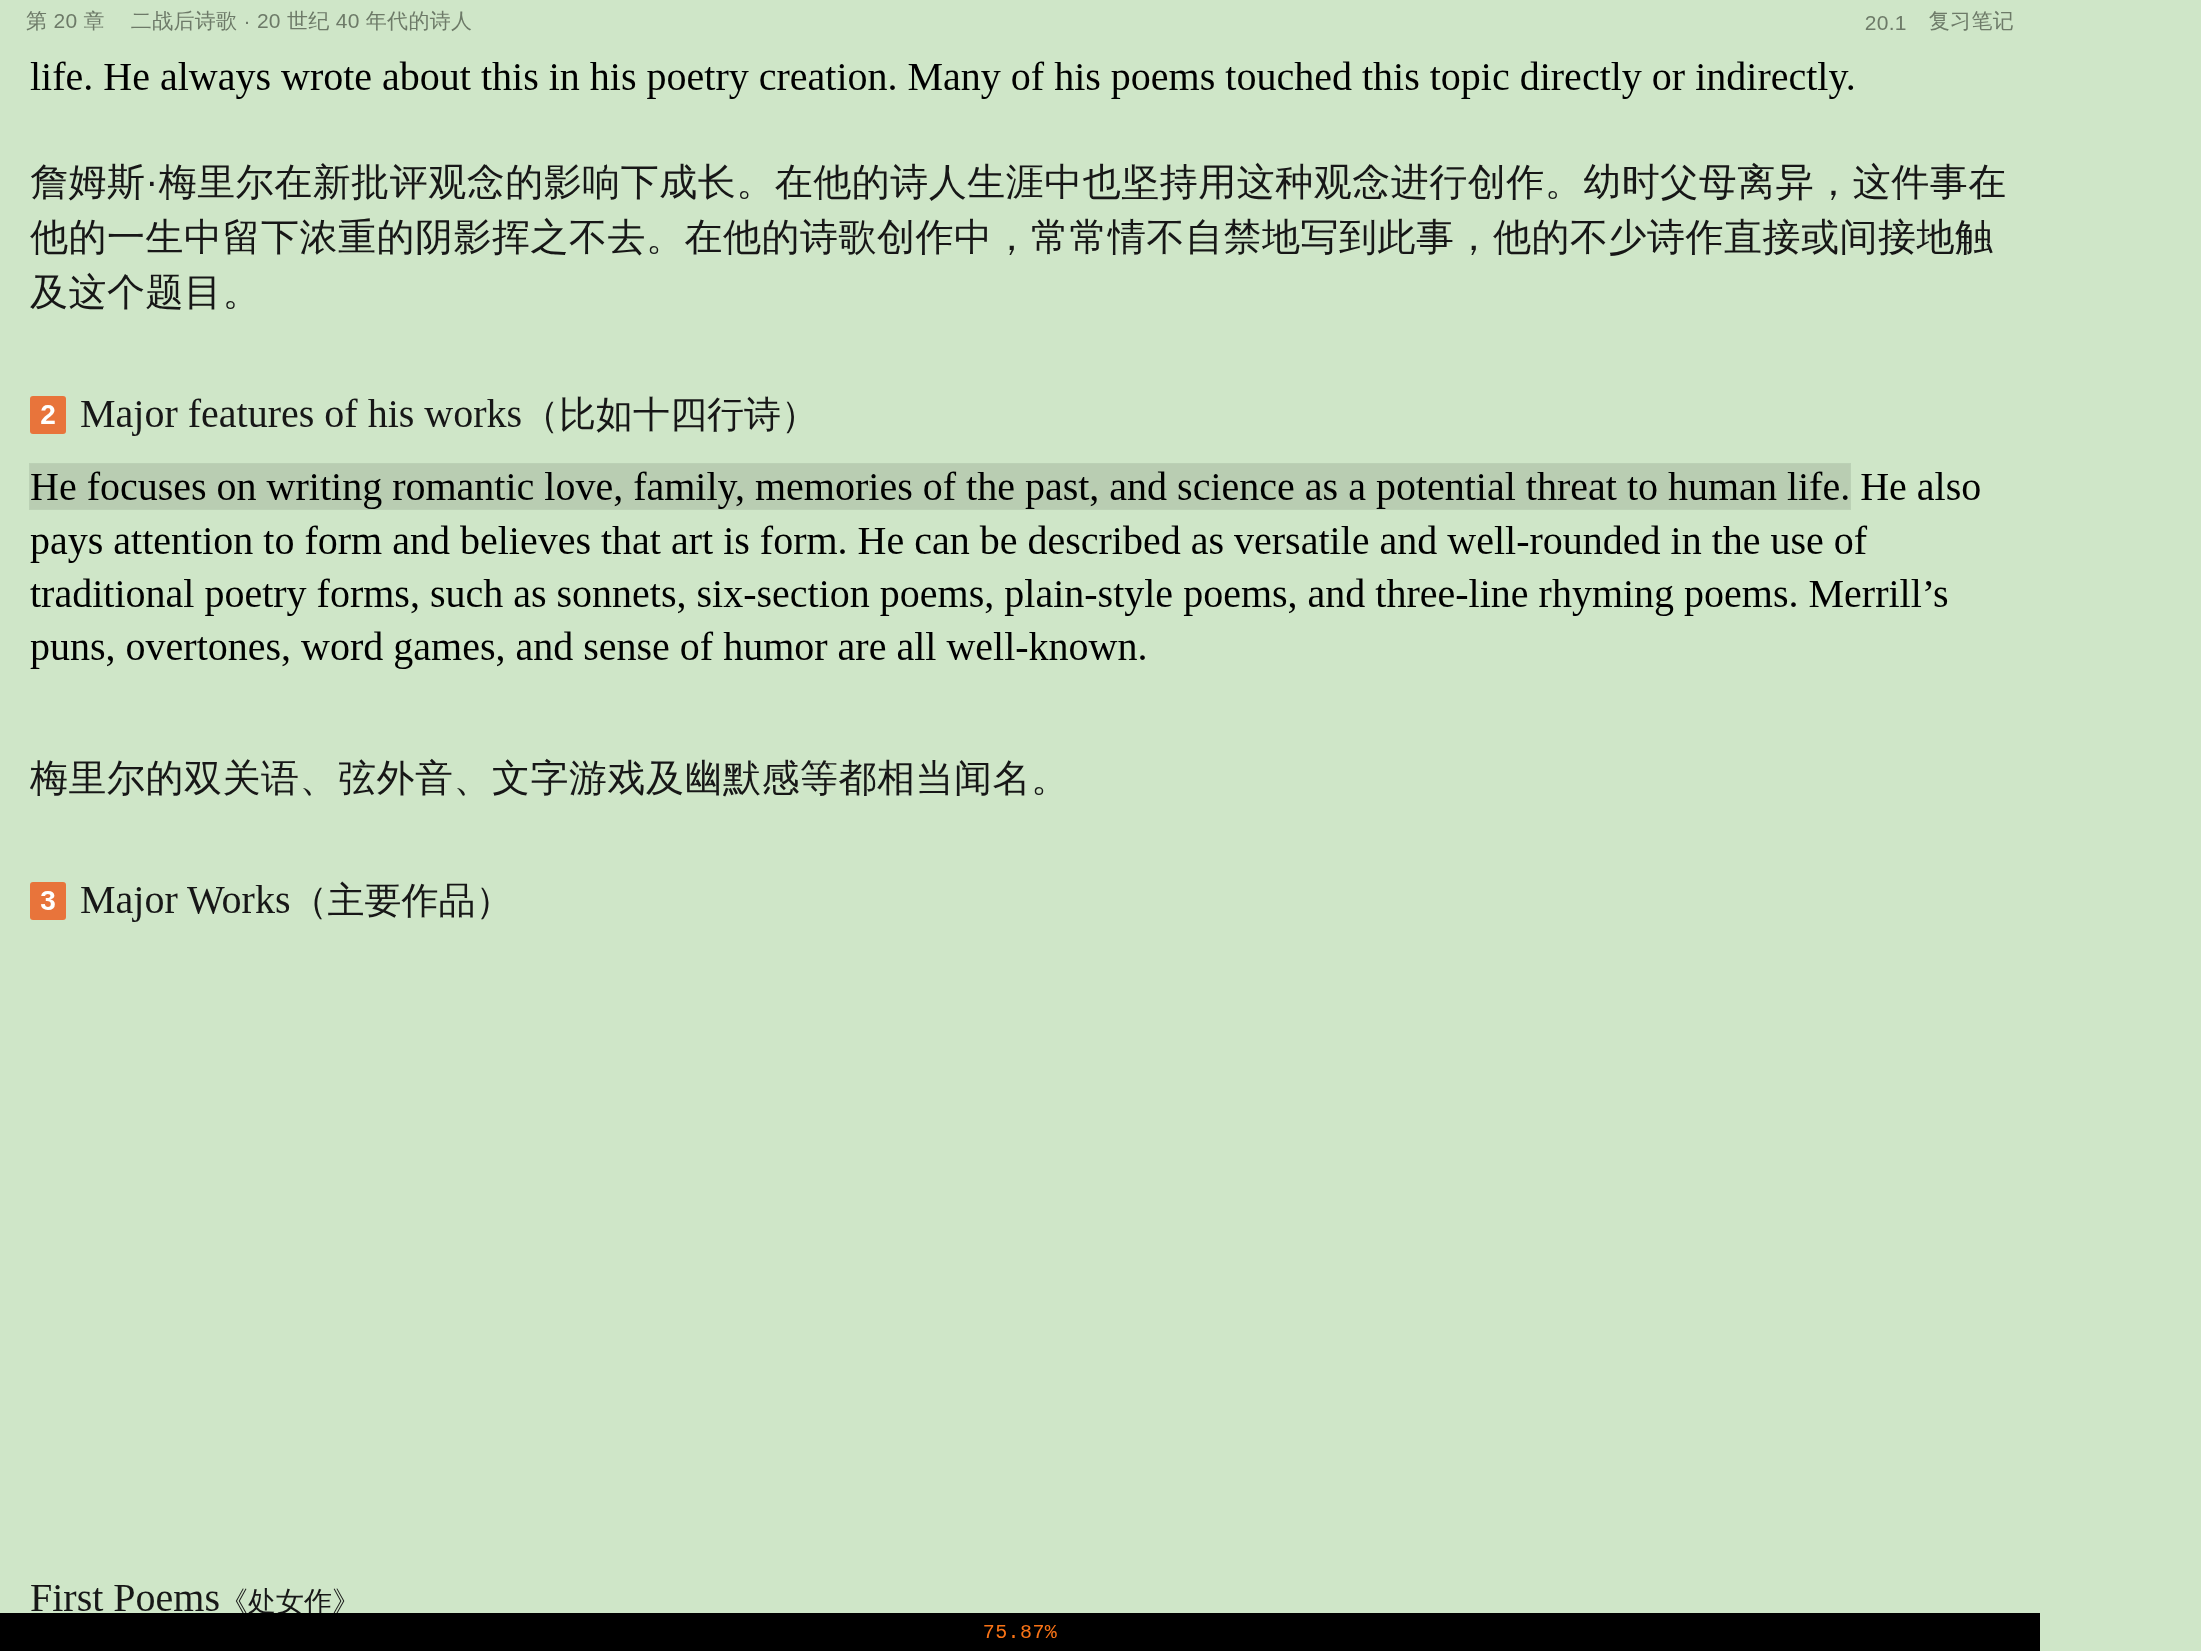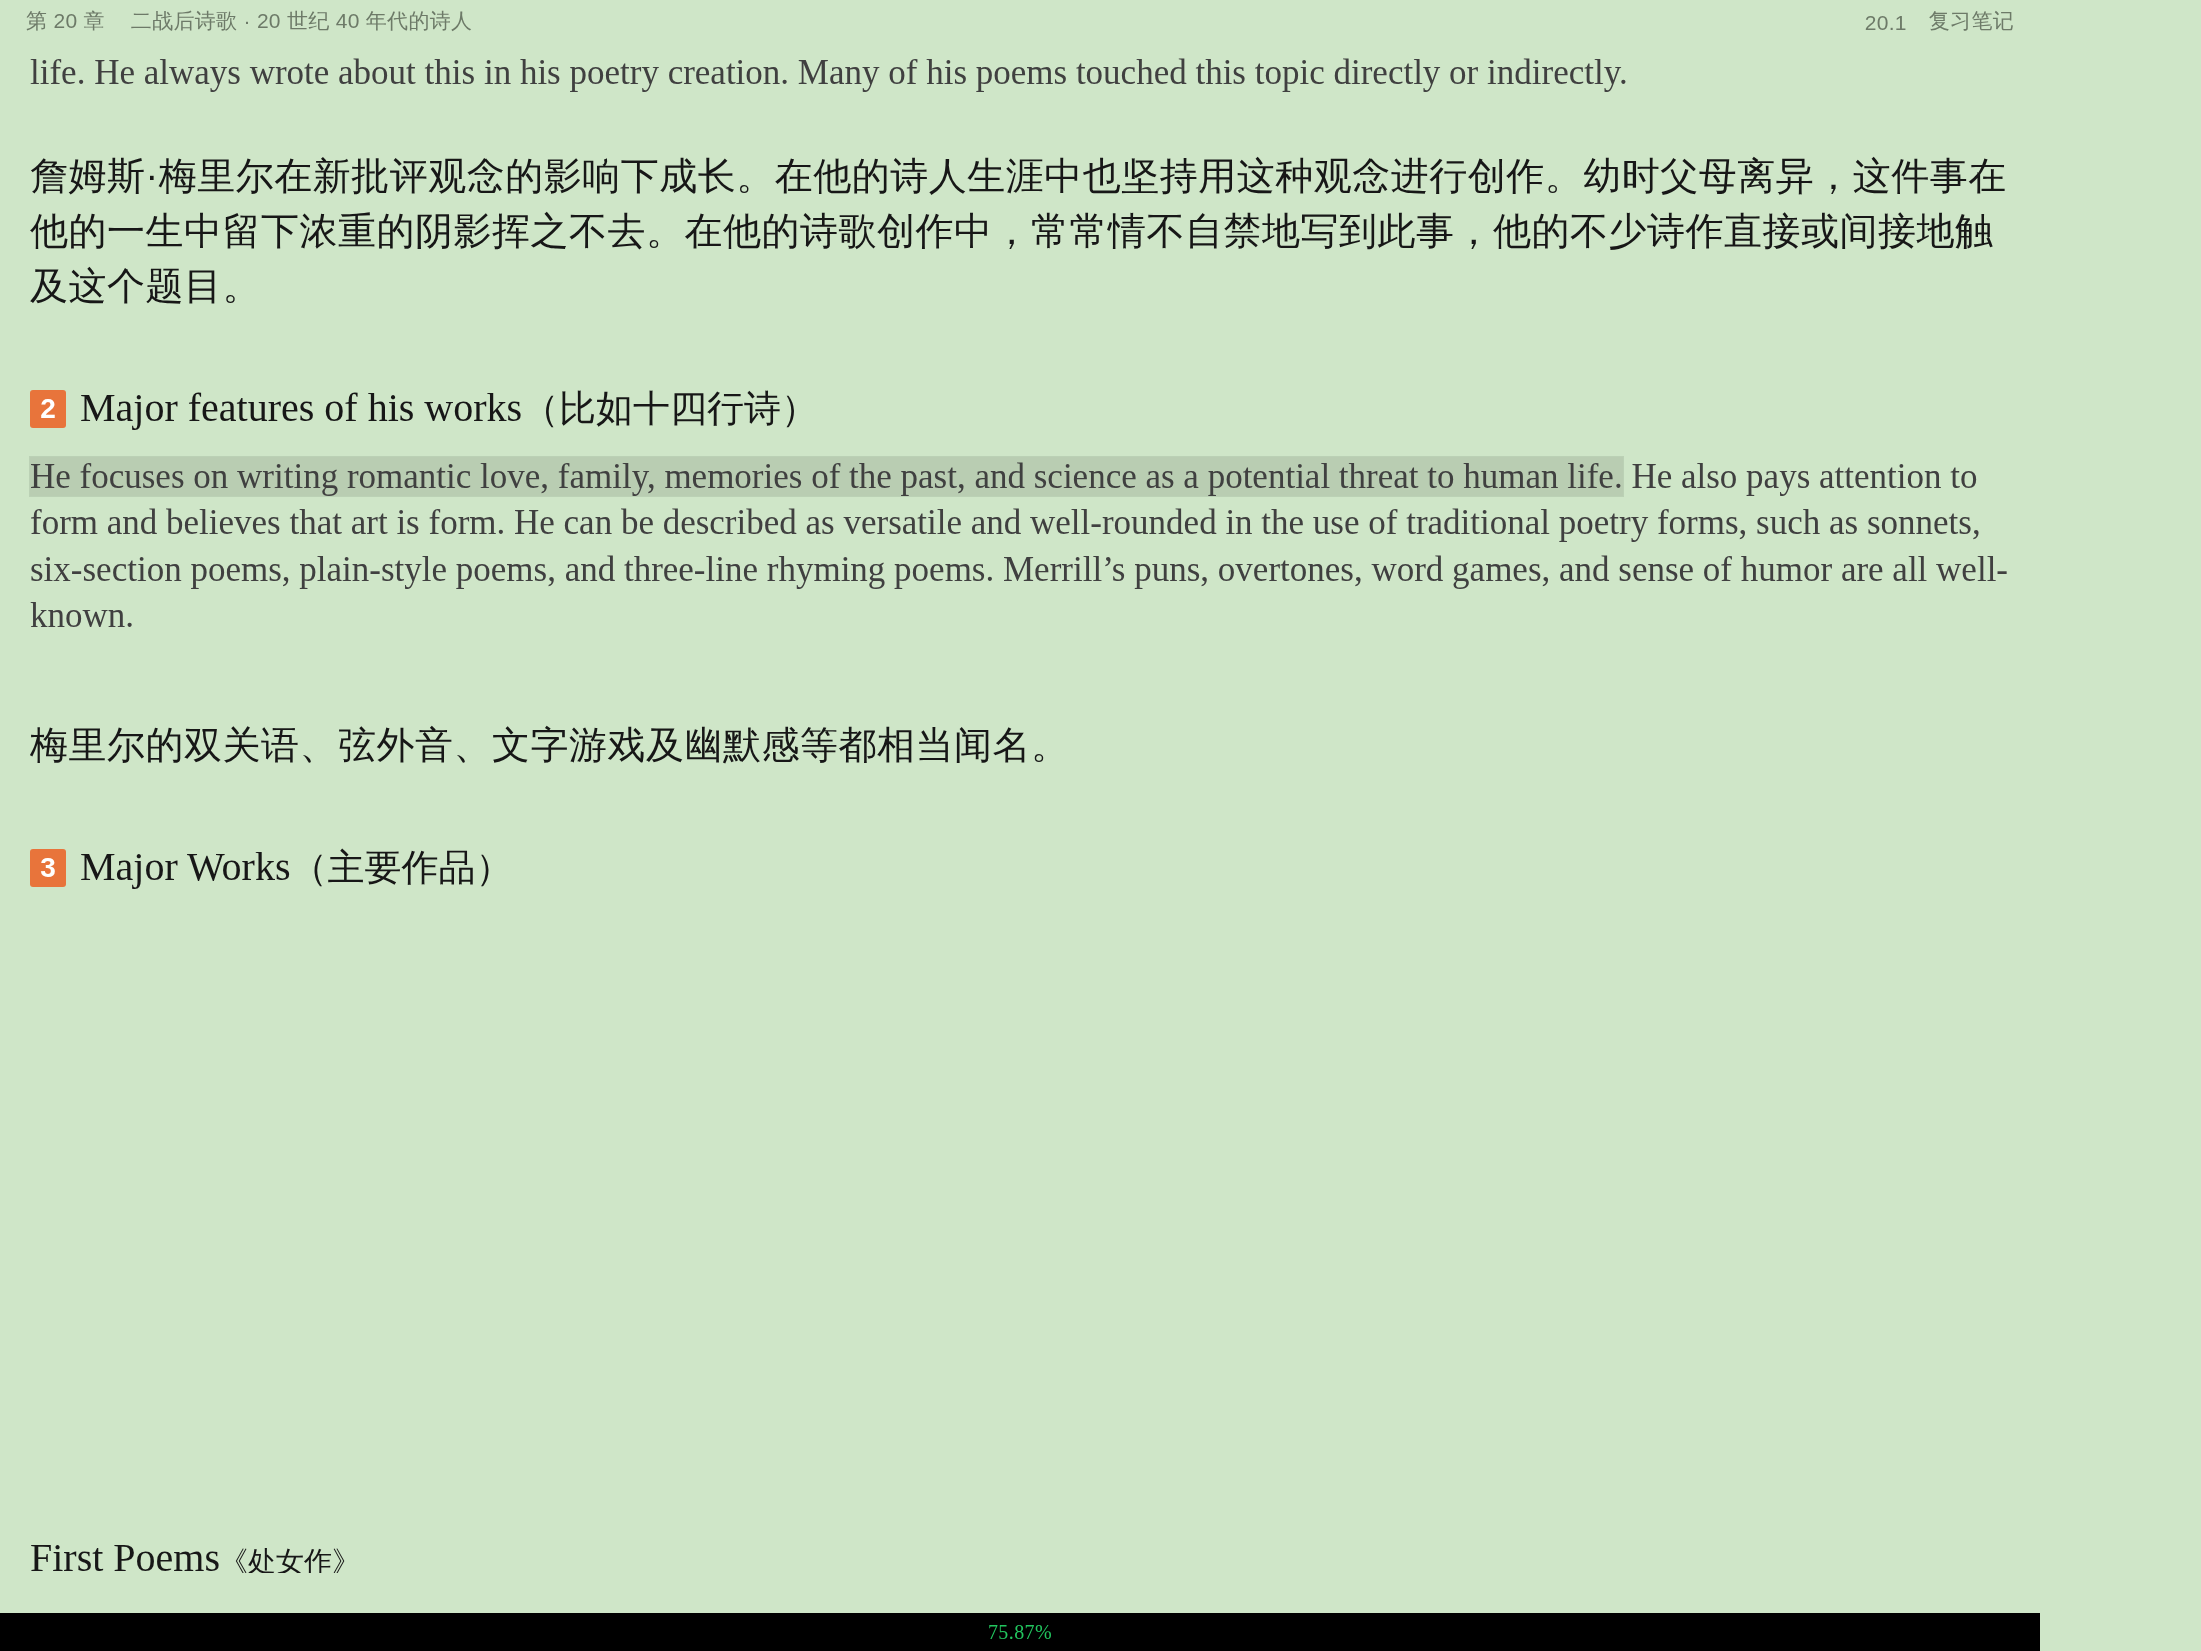--- a/index.html
+++ b/index.html
@@ -53,23 +53,23 @@
     flex: 1 1 auto;
     padding: 0 28px 0 30px;
     overflow: hidden;
     position: relative;
   }
   p {
     margin: 0 0 26px 0;
   }
   .en {
     font-family: "Liberation Serif", serif;
-    font-size: 35px;
+    font-size: 40px;
     line-height: 1.33;
-    color: #404040;
+    color: #000000;
   }
   .zh {
     font-family: "Liberation Sans", sans-serif;
     font-size: 38px;
     line-height: 1.45;
     color: #171717;
     letter-spacing: 0.5px;
   }
   .para-top {
     margin-top: 8px;
@@ -124,28 +124,27 @@
   }
   .clipped .cjk {
     font-family: "Liberation Sans", sans-serif;
     font-size: 28px;
   }
   
   .footer {
     flex: 0 0 38px;
     height: 38px;
     background: #000000;
-    color: #22c55e;
+    color: #f97316;
     display: flex;
     align-items: center;
     justify-content: center;
-    font-family: Liberation Serif, serif;
+    font-family: Liberation Mono, monospace;
     font-size: 20px;
     letter-spacing: 0.4px;
-    margin-top: 40px;
   }
 </style>
 </head>
 <body>
 
 <div class="page">
 
   <div class="header">
     <div class="header-left">
       <span>第 20 章</span>

